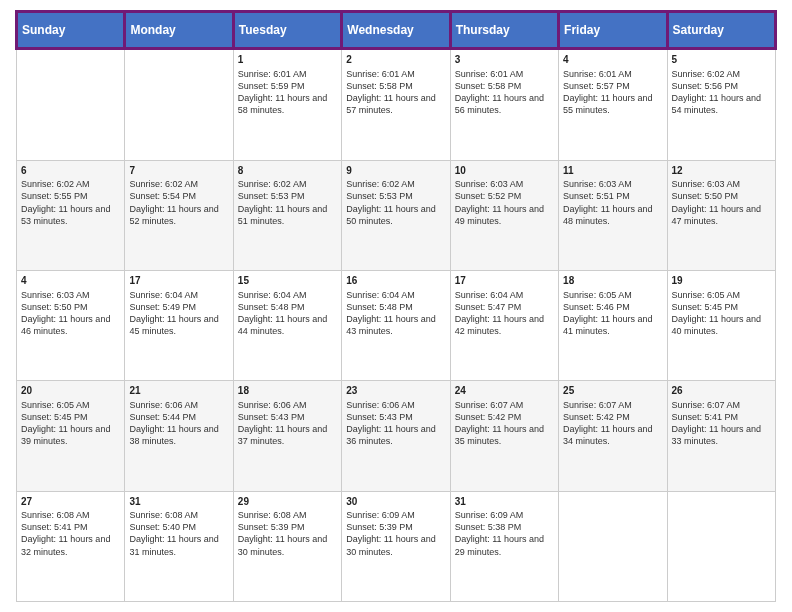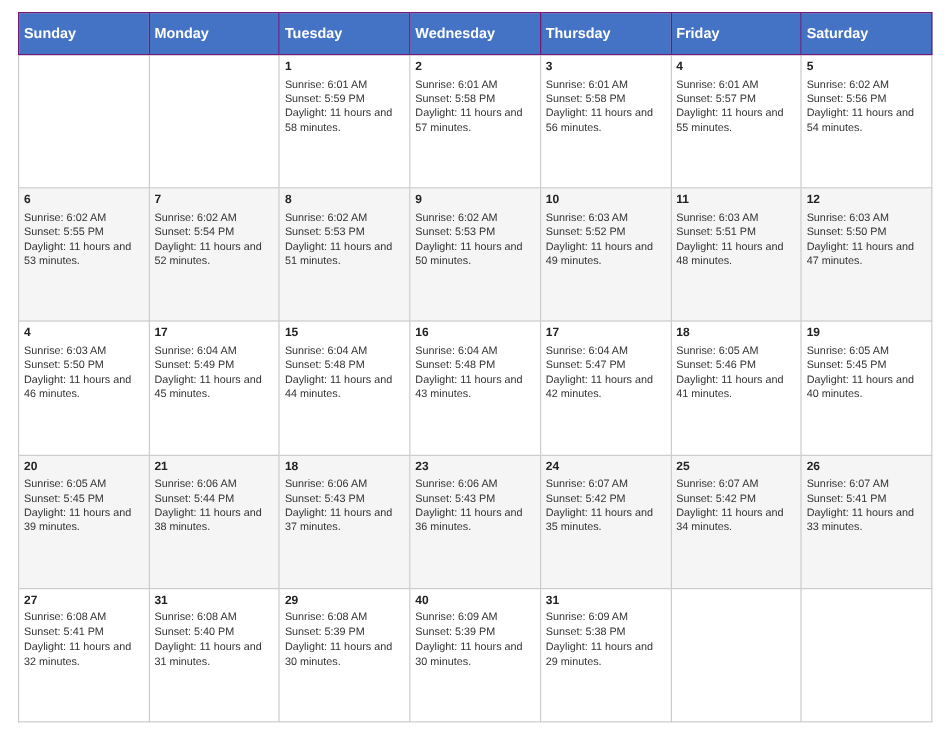--- a/index.html
+++ b/index.html
@@ -51,21 +51,21 @@
       width: 100%;
       table-layout: fixed;
     }
     .calendar thead th {
       background: #4472c4;
       color: #fff;
       font-size: 12px;
       font-weight: bold;
       padding: 10px 4px;
       text-align: left;
-      border: 1px solid #701a75;
+      border: 3px solid #701a75;
     }
     .calendar tbody td {
       border: 1px solid #ccc;
       vertical-align: top;
       padding: 3px 4px;
       font-size: 9.5px;
       color: #222;
       line-height: 1.35;
       background: #fff;
     }
@@ -225,21 +225,21 @@
           </td>
           <td>
             <span class="day-number">31</span>
             <div class="cell-content">Sunrise: 6:08 AM<br>Sunset: 5:40 PM<br>Daylight: 11 hours and 31 minutes.</div>
           </td>
           <td>
             <span class="day-number">29</span>
             <div class="cell-content">Sunrise: 6:08 AM<br>Sunset: 5:39 PM<br>Daylight: 11 hours and 30 minutes.</div>
           </td>
           <td>
-            <span class="day-number">40</span>
+            <span class="day-number">30</span>
             <div class="cell-content">Sunrise: 6:09 AM<br>Sunset: 5:39 PM<br>Daylight: 11 hours and 30 minutes.</div>
           </td>
           <td>
             <span class="day-number">31</span>
             <div class="cell-content">Sunrise: 6:09 AM<br>Sunset: 5:38 PM<br>Daylight: 11 hours and 29 minutes.</div>
           </td>
           <td class="empty-cell"></td>
           <td class="empty-cell"></td>
         </tr>
       </tbody>

